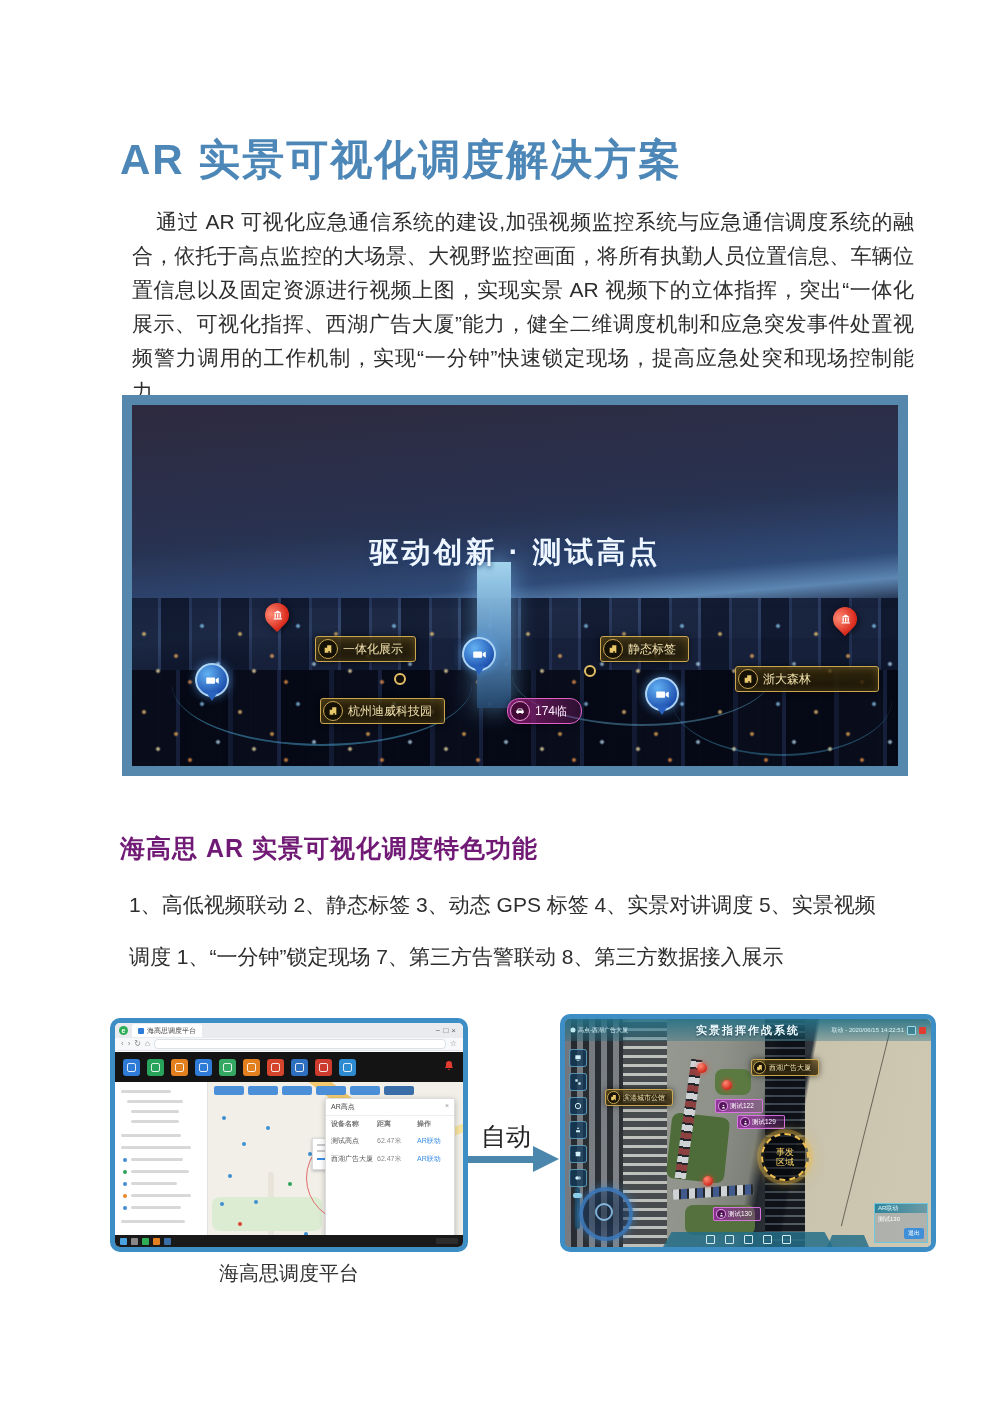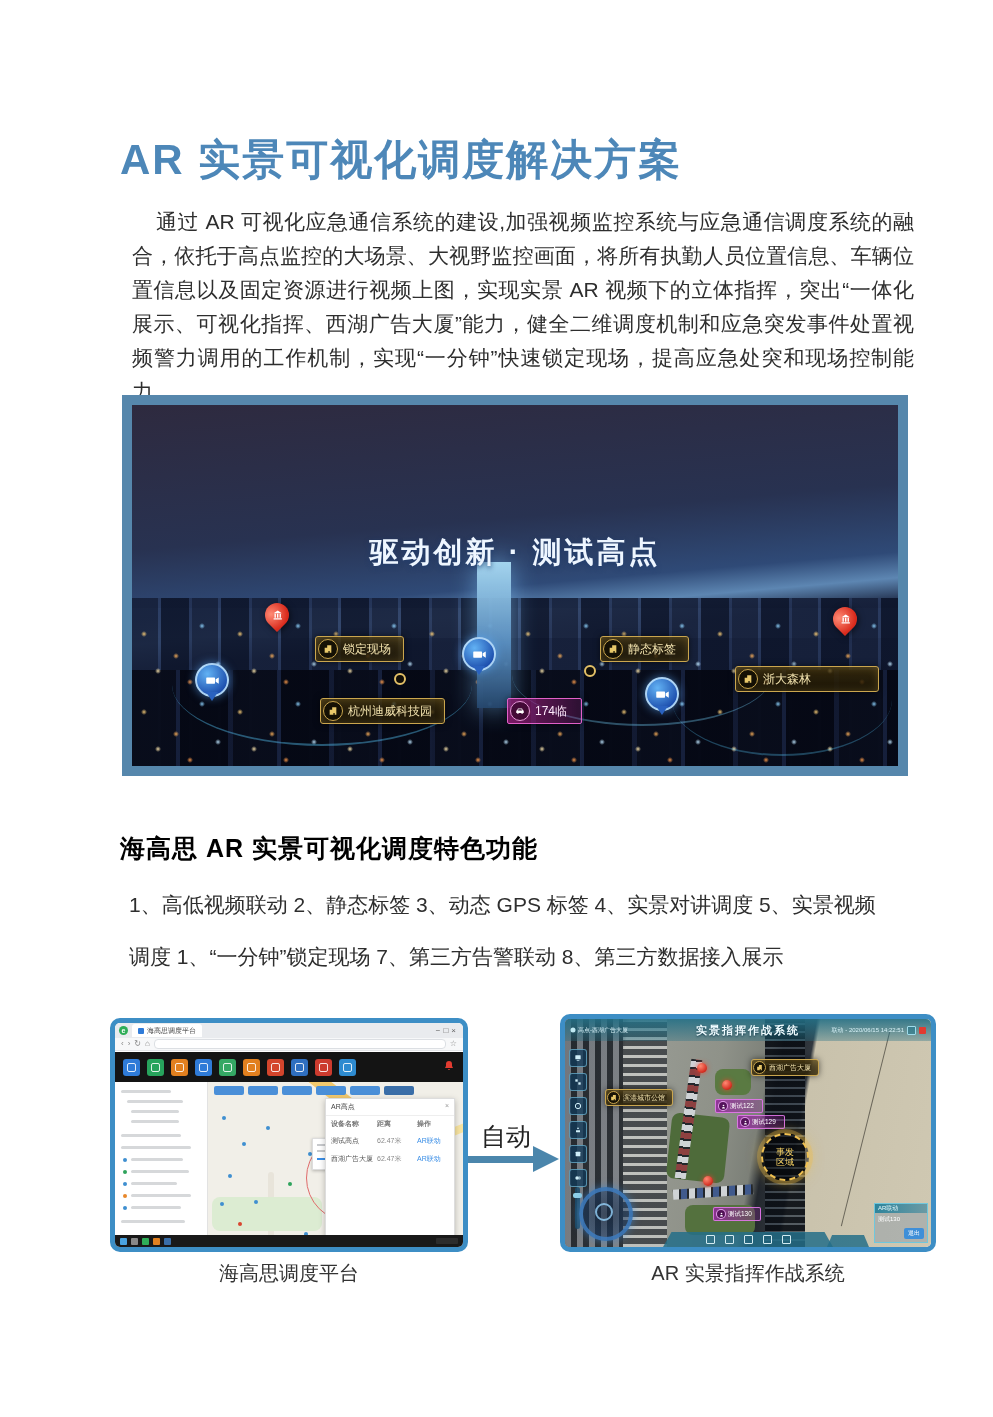--- a/index.html
+++ b/index.html
@@ -51,39 +51,39 @@
 
   
   .glabel{position:absolute;height:24px;display:flex;align-items:center;gap:5px;padding:0 12px 0 2px;
           background:linear-gradient(180deg,rgba(62,47,9,.78),rgba(28,21,4,.88));
           border:1px solid #caa64e;border-radius:3px;white-space:nowrap;color:#f3e3ae;font-size:12px;
           box-shadow:0 0 6px rgba(0,0,0,.55),inset 0 0 8px rgba(224,184,84,.25);}
   .gicon{width:18px;height:18px;min-width:18px;border-radius:50%;border:1px solid #caa64e;
          background:rgba(18,14,3,.85);display:flex;align-items:center;justify-content:center;}
   .plabel{position:absolute;height:24px;display:flex;align-items:center;gap:5px;padding:0 14px 0 2px;
           background:linear-gradient(90deg,rgba(150,28,118,.8),rgba(150,28,118,.25));
-          border:1px solid #e060c8;border-radius:2px;white-space:nowrap;color:#ffeafb;font-size:12px;
+          border:1px solid #e060c8;border-radius:12px;white-space:nowrap;color:#ffeafb;font-size:12px;
           box-shadow:0 0 6px rgba(0,0,0,.5);}
   .picon{width:18px;height:18px;min-width:18px;border-radius:50%;border:1px solid #e79ad9;
          background:rgba(60,8,48,.85);display:flex;align-items:center;justify-content:center;}
   .rpin{position:absolute;width:24px;height:24px;border-radius:50% 50% 50% 0;transform:rotate(-45deg);
         background:radial-gradient(circle at 35% 30%,#ff8a74,#d92a1c 72%);
         box-shadow:0 2px 6px rgba(0,0,0,.55);display:flex;align-items:center;justify-content:center;}
   .rpin span{transform:rotate(45deg);display:flex;}
   .bpin{position:absolute;width:30px;height:30px;border-radius:50%;
         background:radial-gradient(circle at 35% 30%,#62b2f4,#1d4fae 75%);
         border:2px solid rgba(195,232,255,.85);display:flex;align-items:center;justify-content:center;
         box-shadow:0 0 10px rgba(90,170,255,.6);}
   .bpin::after{content:'';position:absolute;bottom:-12px;left:50%;transform:translateX(-50%);
         border:6px solid transparent;border-top:9px solid #2a62c0;}
   .gdot{position:absolute;width:8px;height:8px;border-radius:50%;border:2px solid #e3c067;
         background:rgba(20,15,3,.8);}
 
   
-  .feat-head{position:absolute;left:120px;top:832px;font-size:25px;font-weight:600;color:#000000;letter-spacing:1px;}
+  .feat-head{position:absolute;left:120px;top:832px;font-size:25px;font-weight:600;color:#701a75;letter-spacing:1px;}
   .feat-line{position:absolute;left:120px;width:800px;font-size:21px;color:#2e2e2e;white-space:nowrap;margin-left:9px;}
   .feat-line1{top:891px;}
   .feat-line2{top:943px;}
 
   
   .flow-label{position:absolute;left:481px;top:1120px;font-size:25px;color:#222;}
   .flow-bar{position:absolute;left:465px;top:1156px;width:70px;height:7px;background:#4b86ac;}
   .flow-head{position:absolute;left:533px;top:1146px;width:0;height:0;
              border:13px solid transparent;border-left:26px solid #4b86ac;}
 
@@ -247,21 +247,21 @@
           <path d="M3 7h12a1 1 0 0 1 1 1v8a1 1 0 0 1-1 1H3a1 1 0 0 1-1-1V8a1 1 0 0 1 1-1zm14 3l5-3v10l-5-3z"></path>
         </svg>
     </div>
 
     <div class="glabel" style="left:183px;top:231px;">
       <span class="gicon">
           <svg width="10" height="10" viewBox="0 0 24 24" fill="#e8c86a">
             <path d="M4 21V9h6V3h10v18h-4v-4h-3v4zM6 11h2v2H6zm0 4h2v2H6zm7-8h2v2h-2zm4 0h2v2h-2zm-4 4h2v2h-2zm4 0h2v2h-2z"></path>
           </svg>
         </span>
-      <span>锁定现场</span>
+      <span>一体化展示</span>
     </div>
     <div class="glabel" style="left:468px;top:231px;">
       <span class="gicon">
           <svg width="10" height="10" viewBox="0 0 24 24" fill="#e8c86a">
             <path d="M4 21V9h6V3h10v18h-4v-4h-3v4zM6 11h2v2H6zm0 4h2v2H6zm7-8h2v2h-2zm4 0h2v2h-2zm-4 4h2v2h-2zm4 0h2v2h-2z"></path>
           </svg>
         </span>
       <span>静态标签</span>
     </div>
     <div class="glabel" style="left:603px;top:261px;width:128px;">
@@ -540,15 +540,14 @@
     <div class="alarm" style="left:138px;top:157px;"></div>
 
     <div class="ar-panel">
       <div class="ar-panel-h">AR联动</div>
       <div class="ar-panel-b">测试130</div>
       <div class="exitbtn">退出</div>
     </div>
   </div>
 
   <div class="caption" style="left:110px;top:1260px;width:358px;">海高思调度平台</div>
-  <div class="caption" style="left:560px;top:1260px;width:376px;">AR 实景指挥作战系统</div>
 
 </div>
 
 </body></html>

